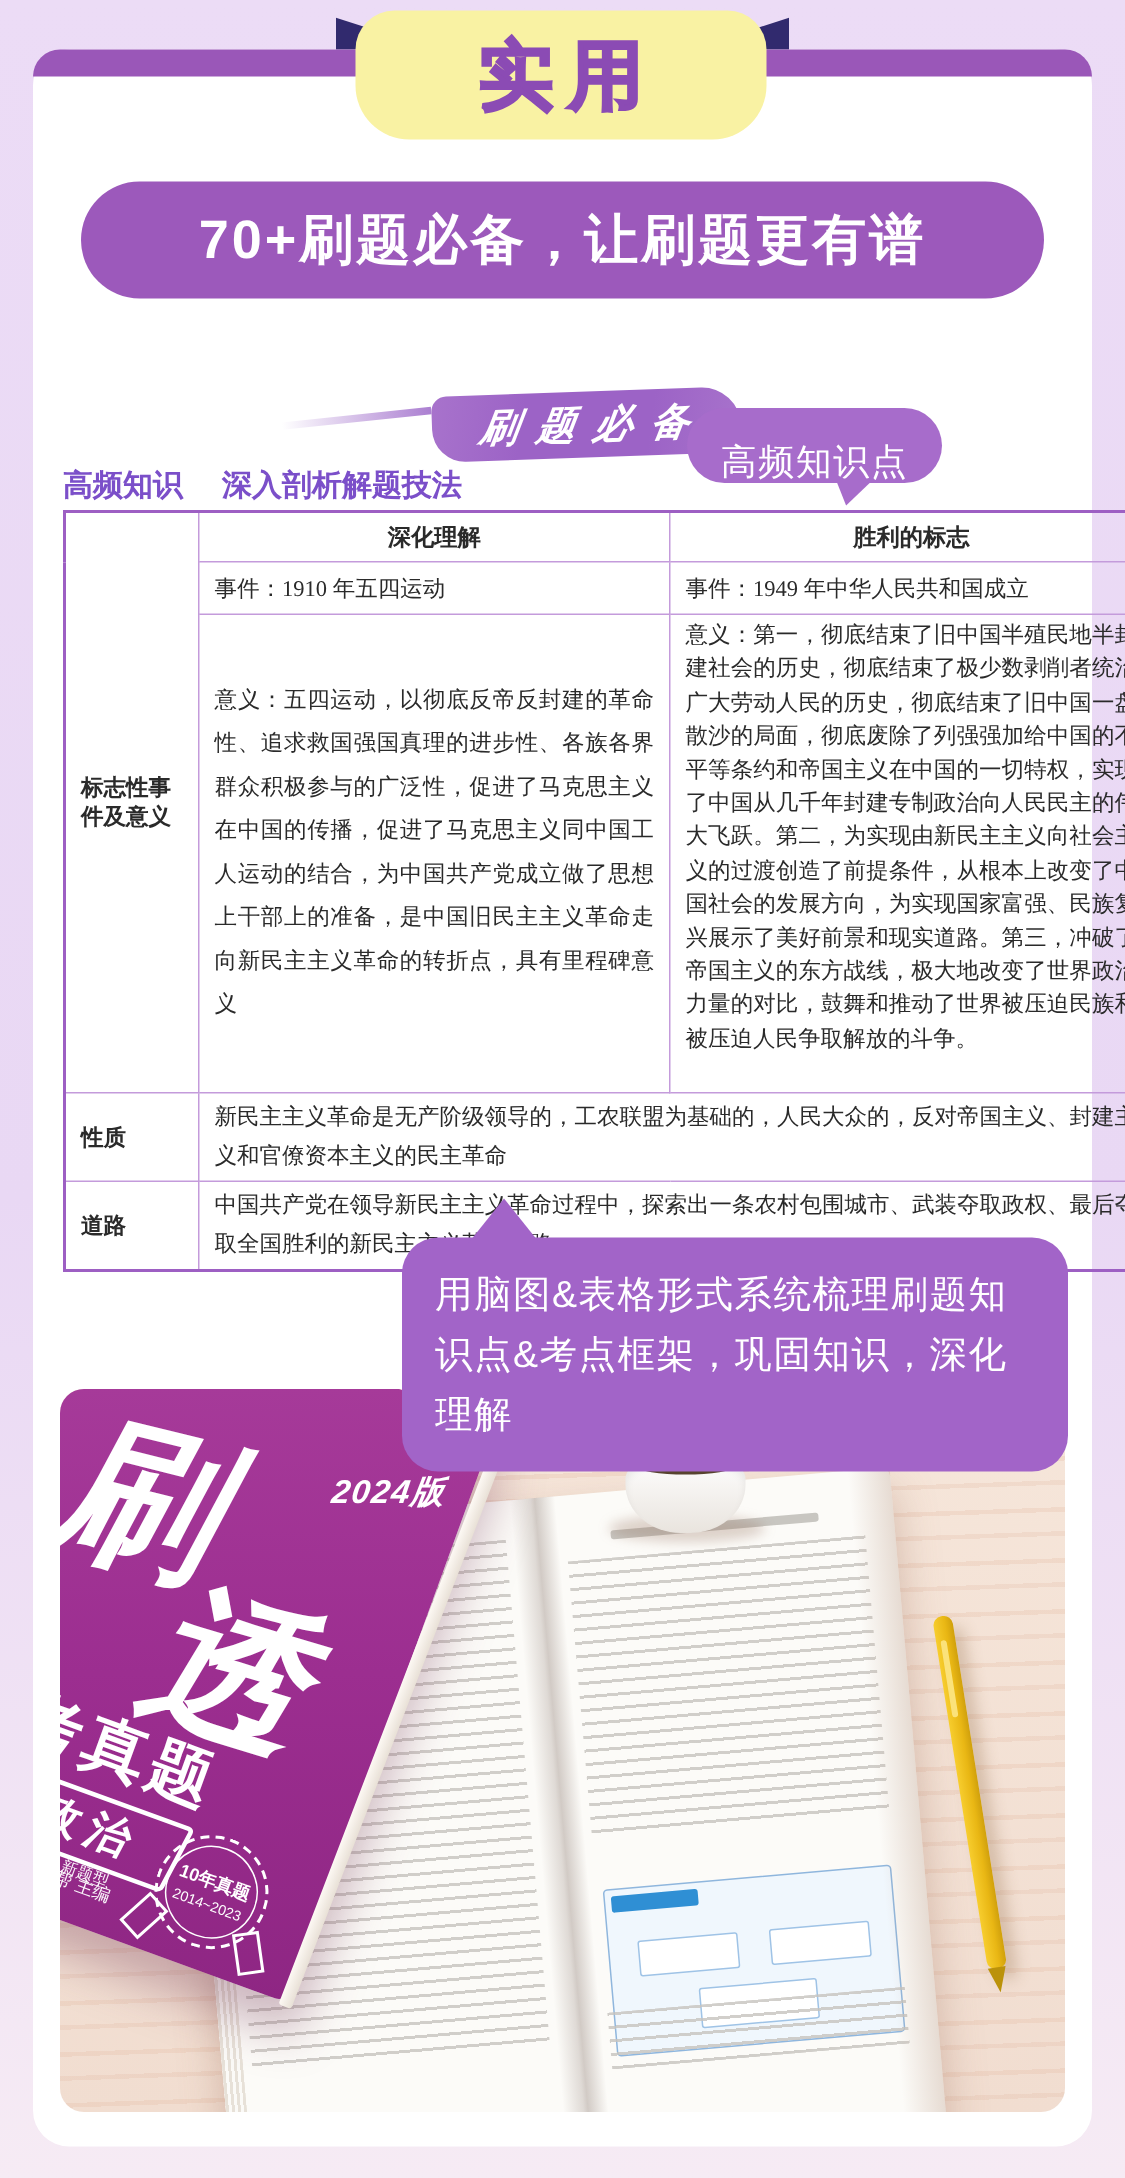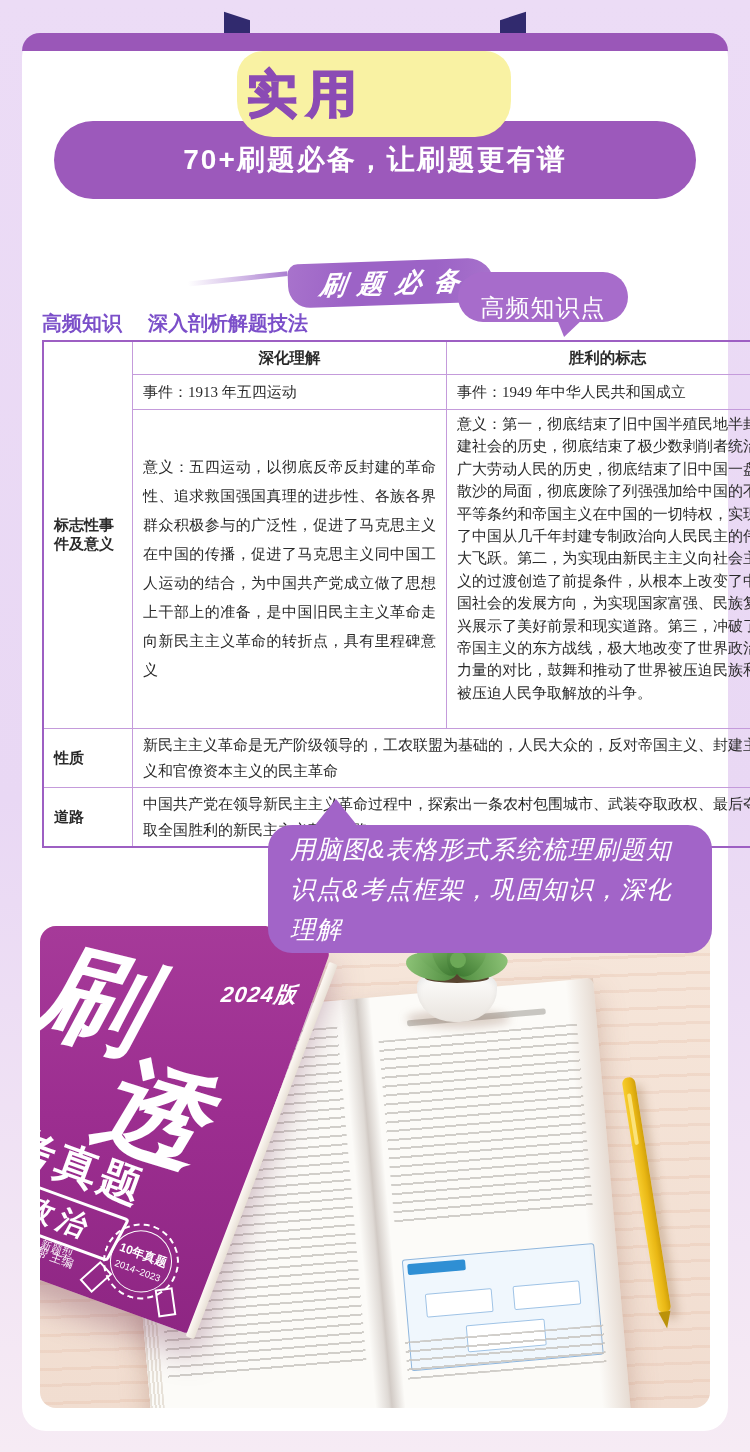--- a/index.html
+++ b/index.html
@@ -17,33 +17,33 @@
     position:absolute;left:0;top:0;width:100%;height:18px;
     background:#9a57b8;border-radius:24px 24px 0 0;
   }
   
   .fold{position:absolute;width:26px;height:22px;background:#312a6e;top:16px;}
   .fold.l{left:224px;transform:skewY(18deg);}
   .fold.r{left:500px;transform:skewY(-18deg);}
   .yellow-banner{
     position:absolute;left:237px;top:7px;width:274px;height:86px;
     background:#f9f2a3;border-radius:26px 26px 36px 36px;
-    display:flex;align-items:center;z-index:5;margin-top:44px;
+    display:flex;align-items:center;justify-content:center;z-index:5;
   }
   .yellow-banner span{
     font-size:50px;font-weight:900;color:#8b4bb4;letter-spacing:10px;
     -webkit-text-stroke:2px #8b4bb4;padding-left:10px;
   }
   
   .pill{
     position:absolute;left:32px;top:88px;width:642px;height:78px;
     background:#9c59bb;border-radius:40px;
     display:flex;align-items:center;justify-content:center;
   }
-  .pill span{color:#fff;font-size:28px;font-weight:800;letter-spacing:2px;}
+  .pill span{color:#fff;font-size:36px;font-weight:800;letter-spacing:2px;}
   .subtitle{
     position:absolute;left:0;top:180px;width:100%;text-align:center;
     font-size:26px;color:#3a3a3a;letter-spacing:1px;
   }
   
   .brush{
     position:absolute;left:266px;top:228px;width:206px;height:44px;
     background:linear-gradient(100deg,#a873cc,#9c63c6 30%,#9c63c6 70%,#a873cc);
     border-radius:10px 26px 8px 22px;transform:rotate(-2deg);
     display:flex;align-items:center;justify-content:center;
@@ -80,21 +80,21 @@
   table.kt td,table.kt th{border:1px solid #c49bdb;padding:3px 10px;font-size:15px;}
   table.kt th{font-weight:700;text-align:center;height:26px;font-size:15.5px;}
   td.rowlabel{font-weight:700;text-align:left;font-size:15.5px;padding:2px 6px;}
   td.event{height:28px;}
   td.meaning{vertical-align:top;line-height:22.4px;font-size:14.6px;text-align:justify;height:312px;}
   td.meaning.vmid{vertical-align:middle;line-height:29px;}
   td.twolines{line-height:26px;height:48px;text-align:justify;}
   
   .bubble-bottom{
     position:absolute;left:246px;top:792px;width:444px;box-sizing:border-box;
-    background:#a264c8;border-radius:24px;padding:4px 22px;z-index:6;font-style:italic;
+    background:#a264c8;border-radius:24px;padding:18px 22px;z-index:6;
   }
   .bubble-bottom::before{content:"";position:absolute;top:-26px;left:44px;width:0;height:0;
     border-left:24px solid transparent;border-right:24px solid transparent;
     border-bottom:30px solid #a264c8;}
   .bubble-bottom span{color:#fff;font-size:25px;line-height:40px;letter-spacing:1px;}
   
   .photo{
     position:absolute;left:18px;top:893px;width:670px;height:482px;
     border-radius:16px;overflow:hidden;
     background:
@@ -206,21 +206,21 @@
   </div>
 
   <table class="kt">
     <tbody>
         <tr>
       <td class="rowlabel" style="width:68px;" rowspan="3">标志性事件及意义</td>
       <th style="width:293px;">深化理解</th>
       <th style="width:301px;">胜利的标志</th>
     </tr>
     <tr>
-      <td class="event">事件：1913 年五四运动</td>
+      <td class="event">事件：1910 年五四运动</td>
       <td class="event">事件：1949 年中华人民共和国成立</td>
     </tr>
     <tr>
       <td class="meaning vmid">意义：五四运动，以彻底反帝反封建的革命性、追求救国强国真理的进步性、各族各界群众积极参与的广泛性，促进了马克思主义在中国的传播，促进了马克思主义同中国工人运动的结合，为中国共产党成立做了思想上干部上的准备，是中国旧民主主义革命走向新民主主义革命的转折点，具有里程碑意义</td>
       <td class="meaning">意义：第一，彻底结束了旧中国半殖民地半封建社会的历史，彻底结束了极少数剥削者统治广大劳动人民的历史，彻底结束了旧中国一盘散沙的局面，彻底废除了列强强加给中国的不平等条约和帝国主义在中国的一切特权，实现了中国从几千年封建专制政治向人民民主的伟大飞跃。第二，为实现由新民主主义向社会主义的过渡创造了前提条件，从根本上改变了中国社会的发展方向，为实现国家富强、民族复兴展示了美好前景和现实道路。第三，冲破了帝国主义的东方战线，极大地改变了世界政治力量的对比，鼓舞和推动了世界被压迫民族和被压迫人民争取解放的斗争。</td>
     </tr>
     <tr>
       <td class="rowlabel">性质</td>
       <td class="twolines" colspan="2">新民主主义革命是无产阶级领导的，工农联盟为基础的，人民大众的，反对帝国主义、封建主义和官僚资本主义的民主革命</td>
     </tr>

